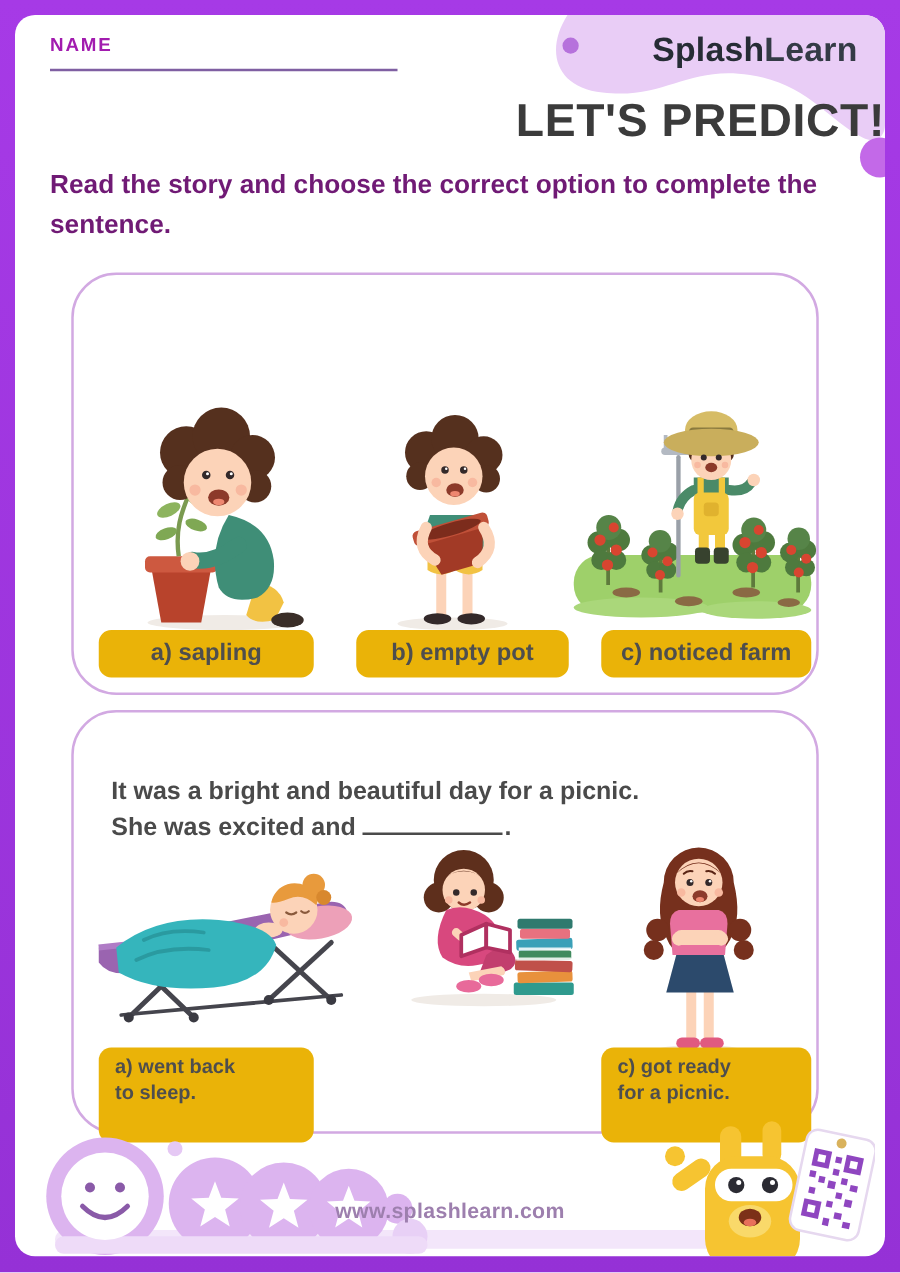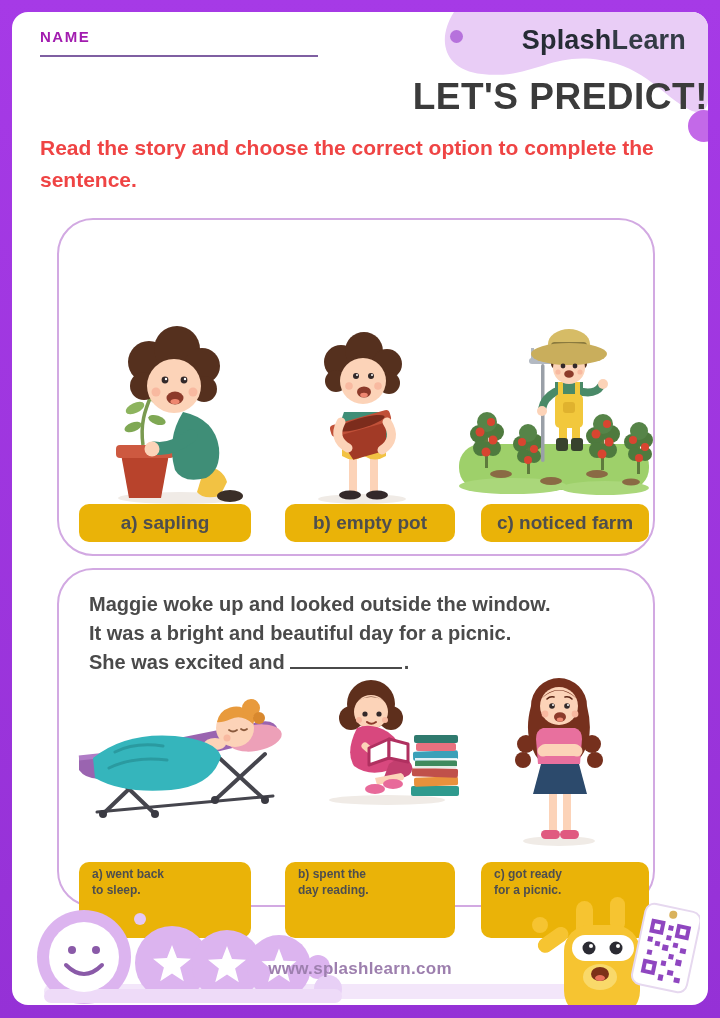--- a/index.html
+++ b/index.html
@@ -10,33 +10,33 @@
   
   .name-label{position:absolute;left:28px;top:16px;font-size:15px;font-weight:bold;letter-spacing:1.5px;color:#a21caf;}
   .name-line{position:absolute;left:28px;top:43px;width:278px;height:2px;background:#7f5fa2;}
   .logo-blob{position:absolute;top:0;right:0;width:300px;height:118px;}
   .brand{position:absolute;top:13px;right:22px;font-size:27px;color:#262c35;letter-spacing:.2px;}
   .brand b{font-weight:800;}
   .brand span.lt{font-weight:700;color:#343b46;}
   .dot-sm{position:absolute;left:438px;top:18px;width:13px;height:13px;border-radius:50%;background:#b672dc;}
   .dot-edge{position:absolute;right:-12px;top:98px;width:32px;height:32px;border-radius:50%;background:#c369e8;}
   .title{position:absolute;left:0;right:0;top:64px;text-align:right;font-size:37px;font-weight:800;color:#3b3b3b;letter-spacing:.5px;}
-  .instructions{position:absolute;left:28px;top:120px;width:618px;font-size:21px;font-weight:bold;color:#ef4444;line-height:1.5;}
+  .instructions{position:absolute;left:28px;top:120px;width:618px;font-size:21px;font-weight:bold;color:#701a75;line-height:1.5;}
 
   
   .card{position:absolute;left:45px;width:598px;background:#fff;border:2px solid #d2a9e2;border-radius:36px;box-sizing:border-box;}
   .card1{top:206px;height:338px;}
   .card2{top:556px;height:339px;}
   .story{position:absolute;left:30px;top:20px;width:530px;font-size:20px;font-weight:bold;color:#4a4a4a;line-height:1.45;}
   .blank{display:inline-block;width:132px;height:14px;border-bottom:2.5px solid #4a4a4a;margin:0 2px 0 5px;}
   .blank.b2{width:112px;}
   .illo{position:absolute;}
   .pill{position:absolute;background:#eab308;border-radius:10px;font-weight:bold;color:#4e4e4e;box-sizing:border-box;}
   .pill.one{height:38px;font-size:19px;display:flex;align-items:center;justify-content:center;top:284px;}
-  .pill.two{height:76px;font-size:12px;line-height:1.32;padding:5px 8px 4px 13px;top:268px;margin-top:24px;}
+  .pill.two{height:76px;font-size:16px;line-height:1.32;padding:5px 8px 4px 13px;top:268px;}
   .p-a{left:20px;width:172px;}
   .p-b{left:226px;width:170px;}
   .p-c{left:422px;width:168px;}
 
   
   .foot-strip{position:absolute;left:32px;right:76px;bottom:6px;height:15px;border-radius:8px;background:#f3e6fa;}
   .foot-cluster{position:absolute;left:10px;bottom:0;width:332px;height:102px;}
   .foot-url{position:absolute;left:0;right:0;bottom:26px;text-align:center;font-size:17px;font-weight:bold;color:#9d7fae;letter-spacing:.3px;}
   .mascot{position:absolute;right:8px;bottom:0;width:168px;height:110px;}
 </style>
@@ -217,21 +217,21 @@
       <div class="pill one p-b">
           <span>b) empty pot</span>
         </div>
       <div class="pill one p-c">
           <span>c) noticed farm</span>
         </div>
     </div>
 
     <div class="card card2">
       <div class="story">
-        <span>Maggie woke up and looked outside the window.</span><br>
+        <br>
         <span>It was a bright and beautiful day for a picnic.</span><br>
         <span>She was excited and</span><span class="blank b2"></span><span>.</span>
       </div>
 
       <svg class="illo" style="left:4px;top:102px" width="240" height="160" viewBox="0 0 240 160">
         <g stroke="#45454d" stroke-width="4" stroke-linecap="round">
           <path d="M40 92 L92 142"></path>
             <path d="M92 92 L40 142"></path>
           <path d="M152 82 L202 128"></path>
             <path d="M202 82 L152 128"></path>
@@ -312,24 +312,20 @@
         <path d="M46 64 h32 q7 2 7 11 l-2 25 h-42 l-2 -25 q0 -9 7 -11 Z" fill="#e8709e"></path>
         <rect x="42" y="80" width="42" height="12" rx="6" fill="#fcd3b8"></rect>
         <circle cx="46" cy="87" r="5.5" fill="#fcd3b8"></circle>
           <circle cx="80" cy="87" r="5.5" fill="#fcd3b8"></circle>
         <path d="M44 100 h38 l8 30 h-54 Z" fill="#2c4a6c"></path>
       </svg>
 
       <div class="pill two p-a">
         <div>a)  went back</div>
         <div>to sleep.</div>
-      </div>
-      <div class="pill two p-b">
-        <div>b)  spent the</div>
-        <div>day reading.</div>
       </div>
       <div class="pill two p-c">
         <div>c)  got ready</div>
         <div>for a picnic.</div>
       </div>
     </div>
 
     <div class="foot-strip"></div>
 
     <svg class="foot-cluster" viewBox="0 0 332 102">

